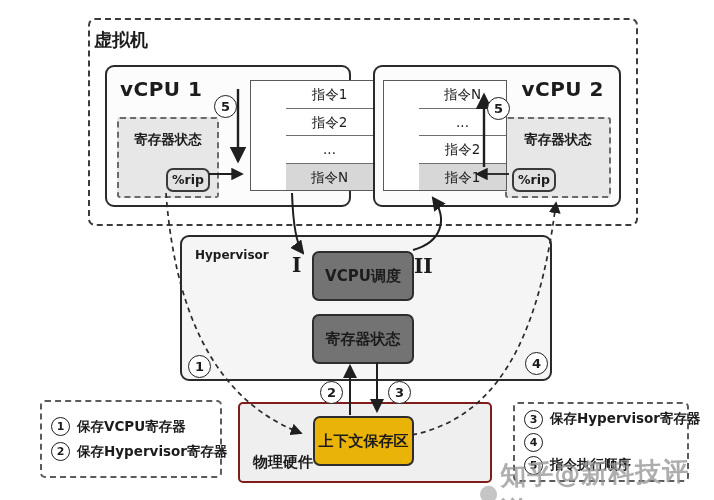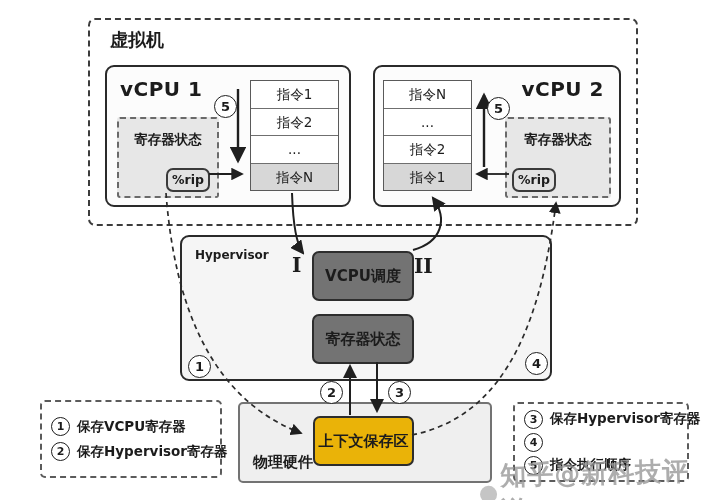--- a/index.html
+++ b/index.html
@@ -5,40 +5,40 @@
   html,body { margin:0; padding:0; background:#ffffff; }
   .stage {
     position:relative; width:714px; height:500px; background:#fff;
     font-family:"DejaVu Sans", sans-serif; color:#1c1c1c; overflow:hidden;
   }
   .abs { position:absolute; }
 
   
   .vm-box { left:88px; top:18px; width:546px; height:204px;
     border:2px dashed #3c3c3c; border-radius:7px; background:#fff; z-index:1; }
-  .vm-title { position:absolute; left:20px; top:8px; font-size:18px; font-weight:bold; }
+  .vm-title { position:absolute; left:4px; top:8px; font-size:18px; font-weight:bold; }
 
   
   .vcpu-box { border:2px solid #2a2a2a; border-radius:9px; background:#fcfcfc; z-index:2; }
   .vcpu1 { left:105px; top:65px; width:242px; height:138px; }
   .vcpu2 { left:373px; top:65px; width:244px; height:138px; }
   .vcpu-title { position:absolute; top:10px; font-size:20px; font-weight:600; letter-spacing:.5px; }
   .vcpu1 .vcpu-title { left:13px; }
   .vcpu2 .vcpu-title { right:15px; }
 
   .reg-box { position:absolute; border:2px dashed #6a6a6a; background:#e7e7e7; border-radius:3px; }
   .reg-box .reg-label { text-align:center; font-size:13.5px; font-weight:600; margin-top:12px; }
   .rip { position:absolute; width:40px; height:20px; border:2px solid #3a3a3a; border-radius:7px;
     background:#e2e2e2; font-weight:bold; font-size:12.5px; text-align:center; line-height:19px; }
   .vcpu1 .reg-box { left:10px; top:50px; width:98px; height:77px; }
   .vcpu1 .rip { right:7px; bottom:4px; }
   .vcpu2 .reg-box { left:130px; top:50px; width:102px; height:77px; }
   .vcpu2 .rip { left:5px; bottom:4px; }
 
-  .stack { position:absolute; top:13px; width:87px; border:1.6px solid #5a5a5a; background:#fff; }
+  .stack { position:absolute; top:13px; width:87px; border:1.6px solid #5a5a5a; background:#fff;padding-left:35px; }
   .vcpu1 .stack { left:143px; }
   .vcpu2 .stack { left:8px; }
   .stack-row { height:26.5px; line-height:26px; text-align:center; font-size:13.5px;
     font-weight:500; border-top:1.4px solid #6f6f6f; background:#fff; }
   .stack-row:first-child { border-top:none; }
   .stack-row.hl { background:#d7d7d7; }
 
   
   .badge { border:1.8px solid #1d1d1d; border-radius:50%; background:#fff;
     display:flex; align-items:center; justify-content:center; font-weight:bold; z-index:45; }
@@ -51,21 +51,21 @@
   .hyp-box { left:180px; top:235px; width:368px; height:142px; border:2px solid #2a2a2a;
     border-radius:9px; background:#f5f5f5; z-index:2; }
   .hyp-title { position:absolute; left:13px; top:11px; font-size:12px; font-weight:bold; }
   .inner-node { position:absolute; border:2px solid #2d2d2d; border-radius:7px; background:#737373;
     display:flex; align-items:center; justify-content:center; font-weight:bold; font-size:15px; z-index:3; }
   .sched-node { left:312px; top:251px; width:98px; height:46px; }
   .hypreg-node { left:312px; top:314px; width:98px; height:46px; }
   .roman { position:absolute; font-family:"DejaVu Serif", serif; font-size:20px; font-weight:bold; z-index:5; }
 
   
-  .hw-box { left:238px; top:402px; width:250px; height:77px; border:2px solid #737373;
+  .hw-box { left:238px; top:402px; width:250px; height:77px; border:2px solid #7f1d1d;
     border-radius:5px; background:#efefef; z-index:2; }
   .hw-title { position:absolute; left:13px; bottom:9px; font-size:15px; font-weight:bold; }
   .ctx-node { left:313px; top:416px; width:97px; height:46px; background:#eab308; z-index:3; }
 
   
   .legend { border:2px dashed #5b5b5b; border-radius:5px; background:#fff; display:flex;
     flex-direction:column; justify-content:center; gap:6px; padding:6px 9px; z-index:3; box-sizing:border-box; }
   .legend-left { left:40px; top:400px; width:182px; height:78px; }
   .legend-right { left:513px; top:402px; width:176px; height:80px; gap:4px; }
   .legend-line { display:flex; align-items:center; gap:7px; font-size:13.5px; font-weight:600; white-space:nowrap; }

